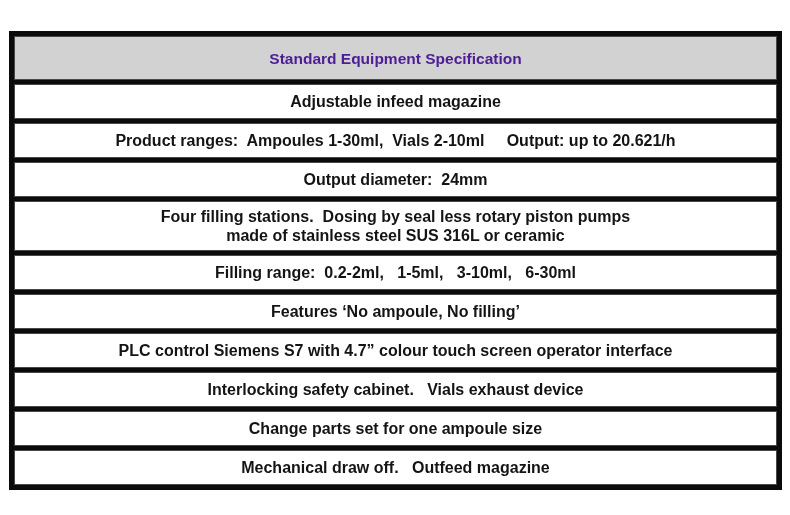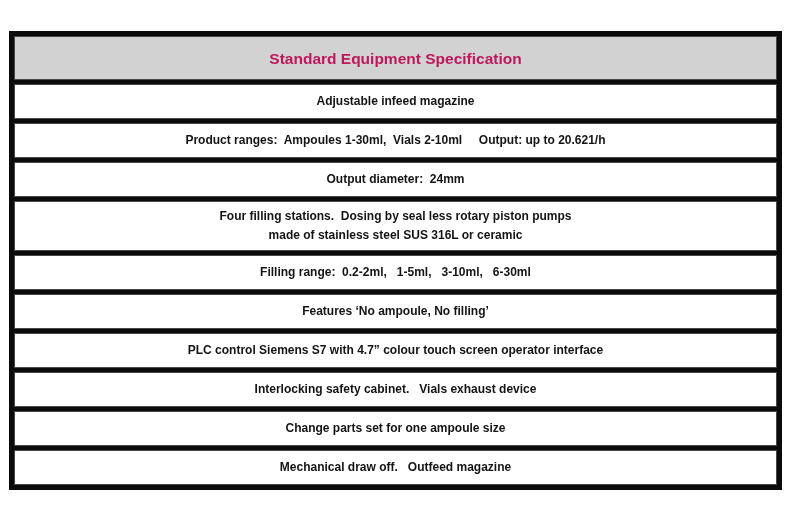--- a/index.html
+++ b/index.html
@@ -30,30 +30,30 @@
     gap: 6px;
   }
   .cell {
     display: flex;
     align-items: center;
     justify-content: center;
     text-align: center;
     background: #ffffff;
     color: #141414;
     font-weight: bold;
-    font-size: 12px;
+    font-size: 16px;
     line-height: 19px;
     white-space: pre-wrap;
     box-shadow: 0 0 0 1px rgba(255,255,255,0.25);
   }
   .cell.header {
     background: #d2d2d2;
     height: 42px;
     font-size: 15.5px;
-    color: #be185d;
+    color: #4c1d95;
   }
   .cell.row {
     height: 33px;
   }
   .cell.row.tall {
     height: 48px;
   }
 </style>
 </head>
 <body>

